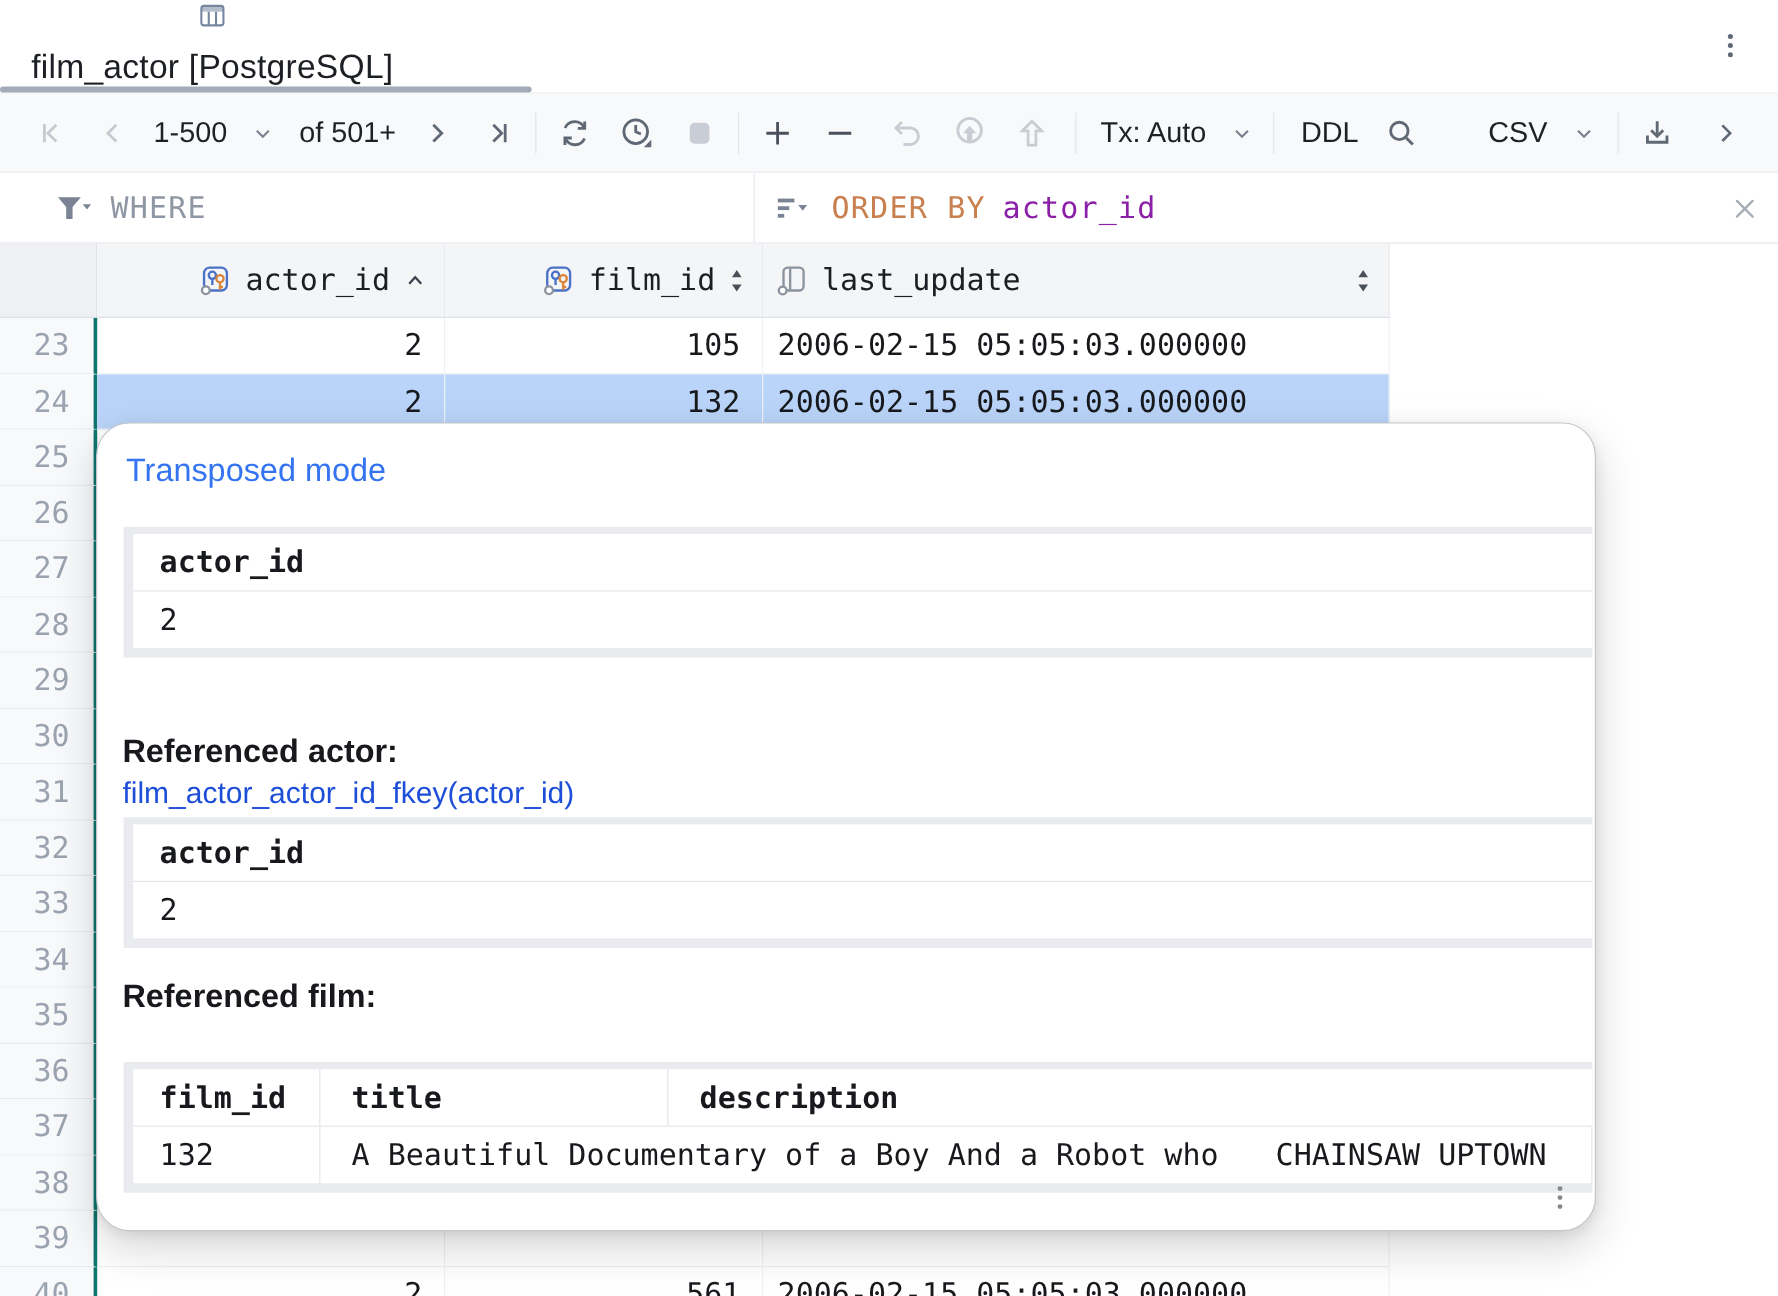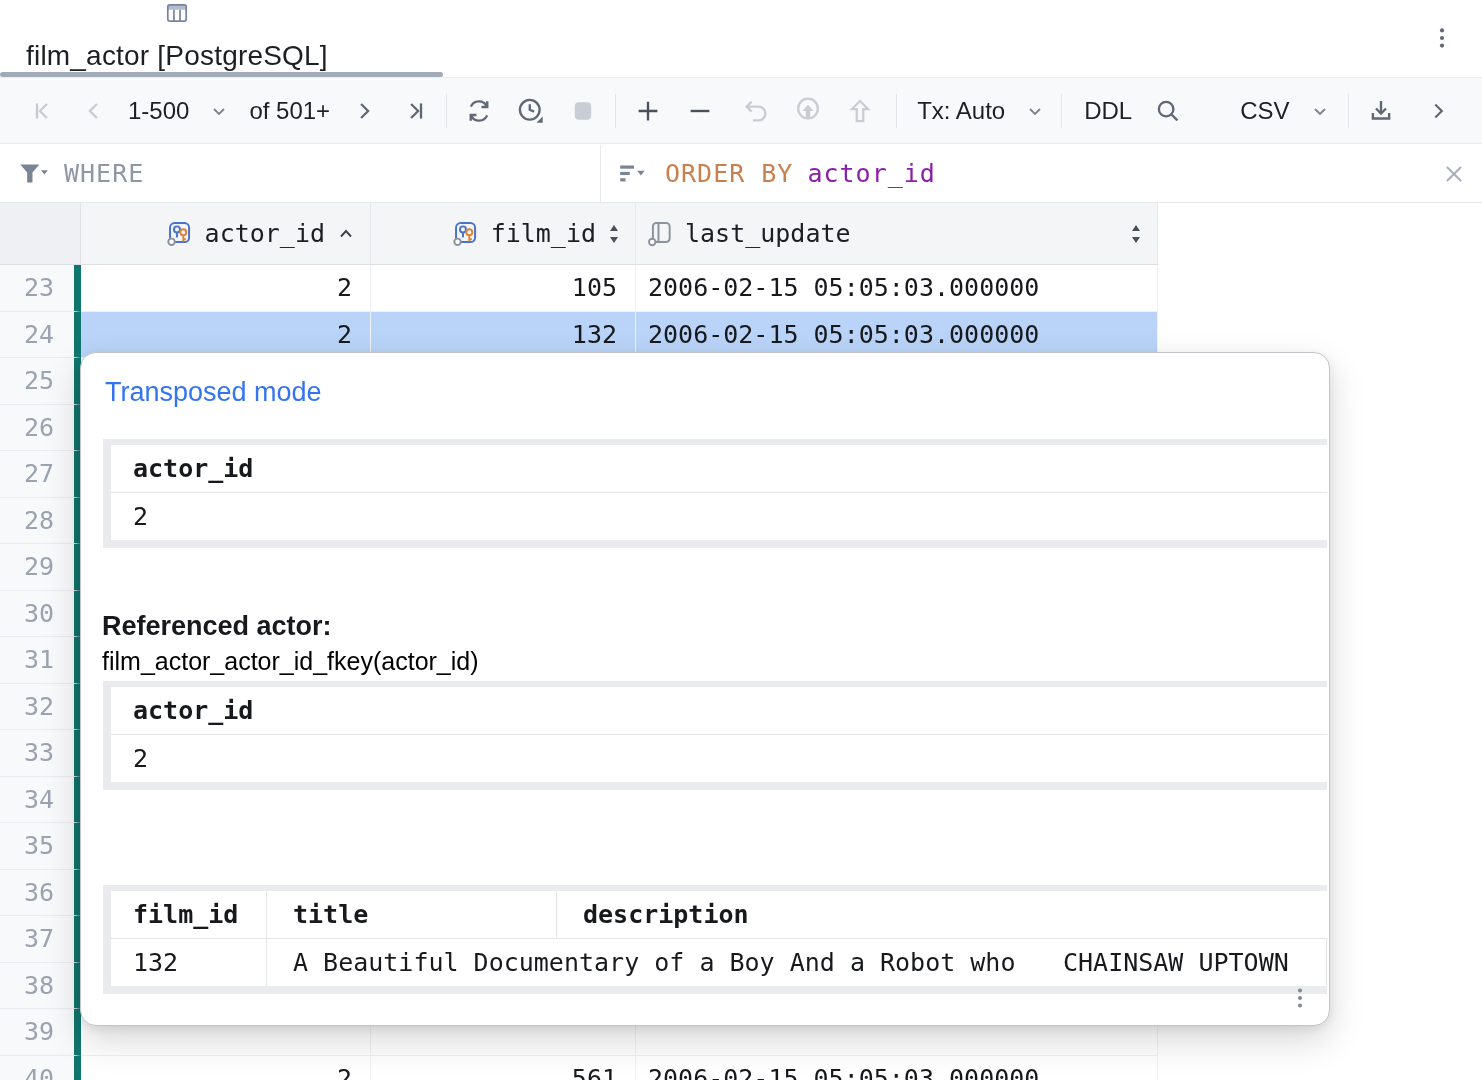--- a/index.html
+++ b/index.html
@@ -18,52 +18,52 @@
   
   .toolbar{position:absolute;left:0;top:78px;width:1482px;height:66px;background:#f8f9fb;border-bottom:1px solid #e9ebee;
     display:flex;align-items:center;padding:0 24px;}
   .tbtn{display:flex;align-items:center;justify-content:center;width:40px;height:40px;border-radius:6px;cursor:pointer;flex:0 0 auto;}
   .ttext{font-size:24px;color:#1d2025;white-space:nowrap;cursor:pointer;display:flex;align-items:center;gap:20px;}
   .tsep{width:1px;height:34px;background:#e2e4e8;margin:0 12px;flex:0 0 auto;}
   .sp{flex:0 0 auto;}
   
   .filterbar{position:absolute;left:0;top:145px;width:1482px;height:58px;background:#fff;border-bottom:1px solid #e6e8ea;display:flex;align-items:center;}
   .fpane{display:flex;align-items:center;height:100%;}
-  .fpane.where{width:601px;border-right:1px solid #e6e8ea;padding-left:16px;gap:14px;}
+  .fpane.where{width:601px;border-right:1px solid #e6e8ea;padding-left:16px;gap:14px;margin-left:28px;}
   .fpane.order{flex:1;padding-left:16px;gap:14px;}
   .mono{font-family:"DejaVu Sans Mono", monospace;}
   .where-label{font-size:25px;color:#8e97a3;letter-spacing:1px;}
   .order-kw{font-size:25px;color:#c9804f;letter-spacing:1px;}
   .order-val{font-size:25px;color:#8b1fa8;letter-spacing:1px;}
   .fclose{margin-left:auto;margin-right:16px;cursor:pointer;display:flex;}
   
   .grid-header{position:absolute;left:0;top:203px;height:62px;display:flex;}
   .hcell{background:#f4f5f7;border-bottom:1px solid #dcdfe3;border-right:1px solid #e7e9ec;height:62px;display:flex;align-items:center;font-family:"DejaVu Sans Mono", monospace;font-size:25px;color:#1b1e23;font-weight:500;gap:9px;cursor:pointer;}
   .hgut{width:81px;background:#eef0f3;border-right:1px solid #e0e2e6;}
   .hc0{width:290px;justify-content:flex-end;padding-right:12px;}
   .hc1{width:265px;justify-content:flex-end;padding-right:12px;}
   .hc2{width:522px;padding-left:10px;padding-right:12px;}
   .hc2 .flex-sp{flex:1;}
   .grid-body{position:absolute;left:0;top:265px;width:1482px;}
   .grow{display:flex;height:46.5px;}
   .gcell{font-family:"DejaVu Sans Mono", monospace;font-size:25px;color:#17191d;display:flex;align-items:center;border-bottom:1px solid #edeff2;cursor:default;}
-  .gut{width:81px;background:#f8f9fb;border-right:7px solid #0f766e;border-bottom:1px solid #e9ebee;color:#9ba3b0;justify-content:flex-end;padding-right:20px;}
+  .gut{width:81px;background:#f8f9fb;border-right:3px solid #0f766e;border-bottom:1px solid #e9ebee;color:#9ba3b0;justify-content:flex-end;padding-right:20px;}
   .c0{width:290px;}
   .c1{width:265px;}
   .c2{width:522px;}
   .r{justify-content:flex-end;padding-right:18px;}
   .l{justify-content:flex-start;padding-left:12px;}
   .c0,.c1,.c2{border-right:1px solid #f0f1f4;}
   .grow.sel .c0,.grow.sel .c1,.grow.sel .c2{background:#b9d4f8;}
   
-  .popup{position:absolute;left:80px;top:352px;width:1250px;height:674px;background:#fff;border:1px solid #c2c6cc;border-radius:16px;
+  .popup{position:absolute;left:80px;top:352px;width:1250px;height:674px;background:#fff;border:1px solid #c2c6cc;border-radius:28px;
     box-shadow:0 14px 36px rgba(0,0,0,.16), 0 3px 10px rgba(0,0,0,.08);overflow:hidden;z-index:10;}
   .pp-link{position:absolute;left:24px;top:24px;font-size:27px;color:#3574f0;cursor:pointer;}
   .pp-title{position:absolute;left:21px;font-size:27px;font-weight:bold;color:#17191d;}
-  .pp-fkey{position:absolute;left:21px;font-size:25px;color:#000000;}
+  .pp-fkey{position:absolute;left:21px;font-size:25px;color:#1d4ed8;}
   .mini{position:absolute;left:22px;right:2px;height:109px;background:#e9ebee;padding:6px 0 8px 8px;}
   .mini-inner{background:#fff;height:100%;display:flex;flex-direction:column;}
   .mini-row{flex:1;display:flex;align-items:center;font-family:"DejaVu Sans Mono", monospace;font-size:25px;color:#17191d;}
   .mini-row.head{border-bottom:1px solid #e4e6e9;font-weight:bold;}
   .mini-cell{padding-left:22px;height:100%;display:flex;align-items:center;white-space:nowrap;overflow:hidden;}
   .fc0{width:156px;border-right:1px solid #e4e6e9;flex:0 0 auto;}
   .fc1{width:290px;border-right:1px solid #e4e6e9;flex:0 0 auto;padding-left:26px;}
   .fc2{flex:1;padding-left:26px;}
   .pp-kebab{position:absolute;right:16px;bottom:12px;cursor:pointer;}
   svg{display:block;}
@@ -435,20 +435,21 @@
       <div class="mini-inner">
         <div class="mini-row head">
             <div class="mini-cell" style="flex:1">actor_id</div>
           </div>
         <div class="mini-row">
             <div class="mini-cell" style="flex:1">2</div>
           </div>
       </div>
     </div>
 
+    <div class="pp-title" style="top:462px">Referenced film:</div>
     <div class="mini" style="top:532px">
       <div class="mini-inner" id="film-table">
           <div class="mini-row head">
             <div class="mini-cell fc0">film_id</div>
             <div class="mini-cell fc1">title</div>
             <div class="mini-cell fc2">description</div>
           </div>
           <div class="mini-row">
             <div class="mini-cell fc0">132</div>
             <div class="mini-cell fc2">A Beautiful Documentary of a Boy And a Robot who</div>

